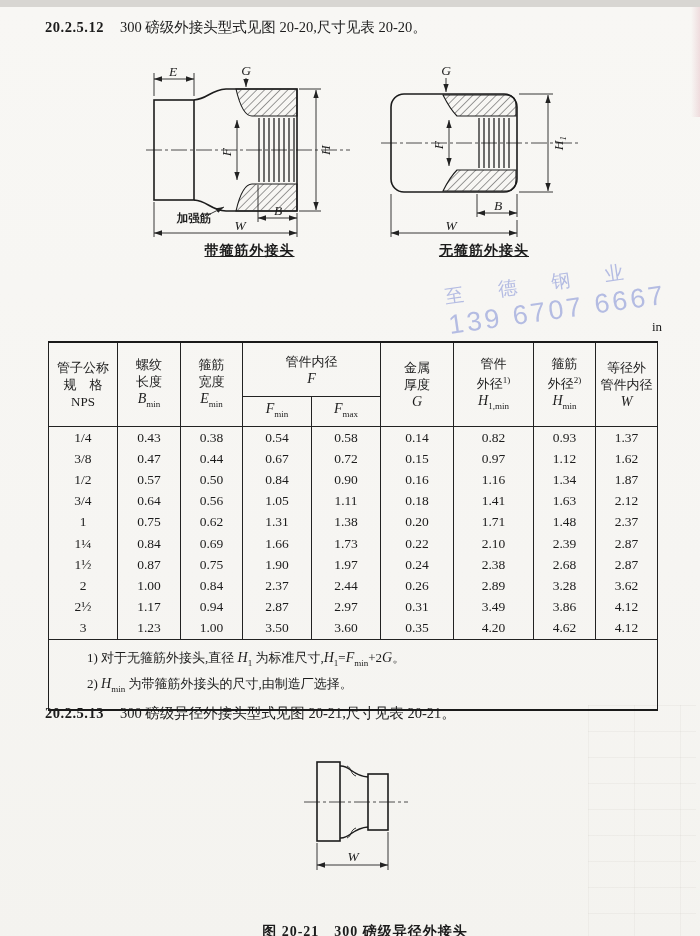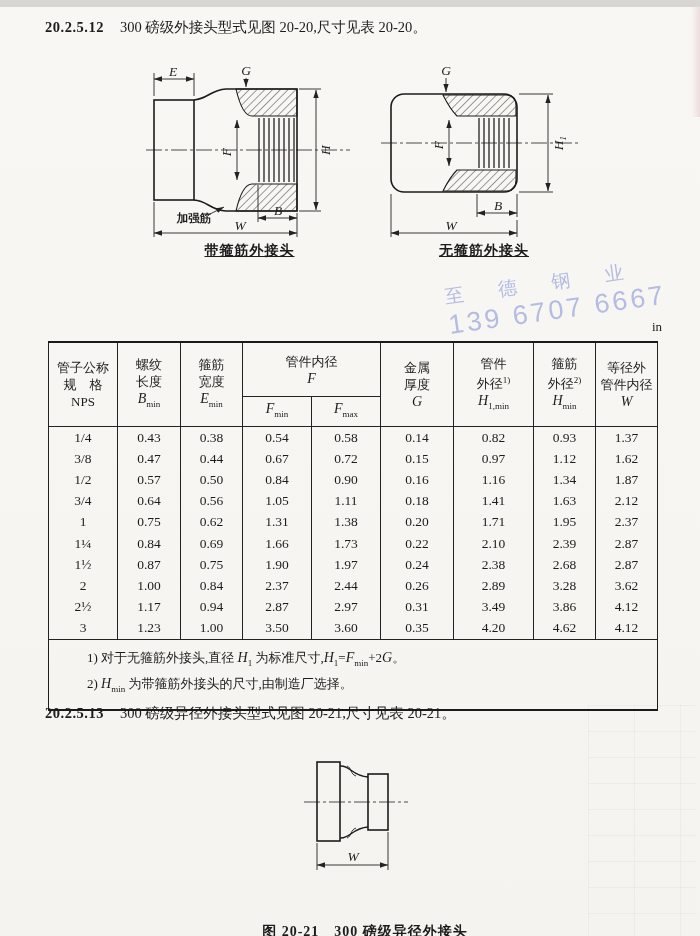--- a/index.html
+++ b/index.html
@@ -307,21 +307,21 @@
             <td>2.12</td>
           </tr>
           <tr>
             <td>1</td>
             <td>0.75</td>
             <td>0.62</td>
             <td>1.31</td>
             <td>1.38</td>
             <td>0.20</td>
             <td>1.71</td>
-            <td>1.95</td>
+            <td>1.48</td>
             <td>2.37</td>
           </tr>
           <tr>
             <td>1¼</td>
             <td>0.84</td>
             <td>0.69</td>
             <td>1.66</td>
             <td>1.73</td>
             <td>0.22</td>
             <td>2.10</td>

